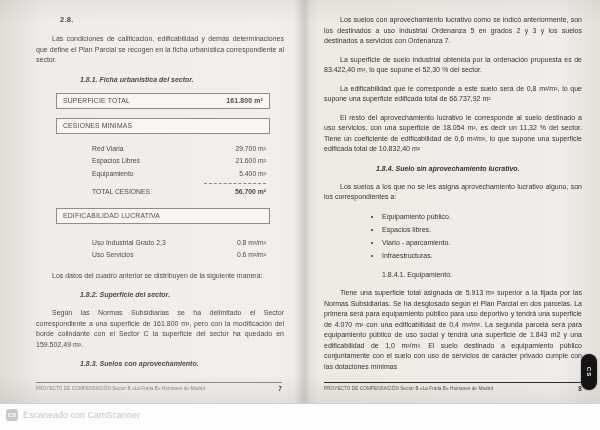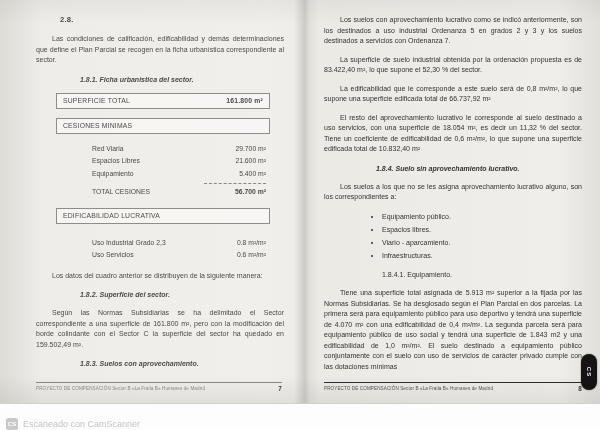--- a/index.html
+++ b/index.html
@@ -63,21 +63,21 @@
     position:absolute; right:3px; bottom:13px; width:16px; height:36px;
     background:#141414; border-radius:8px; display:flex; align-items:center; justify-content:center;
     box-shadow:0 0 2px rgba(0,0,0,.4);
   }
   .side-badge .txt {
     color:#ececec; font-size:6px; font-weight:bold; letter-spacing:1px;
     transform:rotate(90deg); white-space:nowrap;
   }
 
   .strip { position:relative; height:25px; background:#fdfdfd; }
-  .watermark { position:absolute; left:6px; top:14px; display:flex; gap:5px; align-items:center; }
+  .watermark { position:absolute; left:6px; top:5px; display:flex; gap:5px; align-items:center; }
   .cs-icon {
     width:12px; height:12px; border-radius:2.5px; background:#c9c9c9;
     color:#ffffff; font-size:6px; font-weight:bold;
     display:flex; align-items:center; justify-content:center;
   }
   .wm-text { color:#c4c4c4; font-size:9px; }
 </style>
 </head>
 <body>
 

